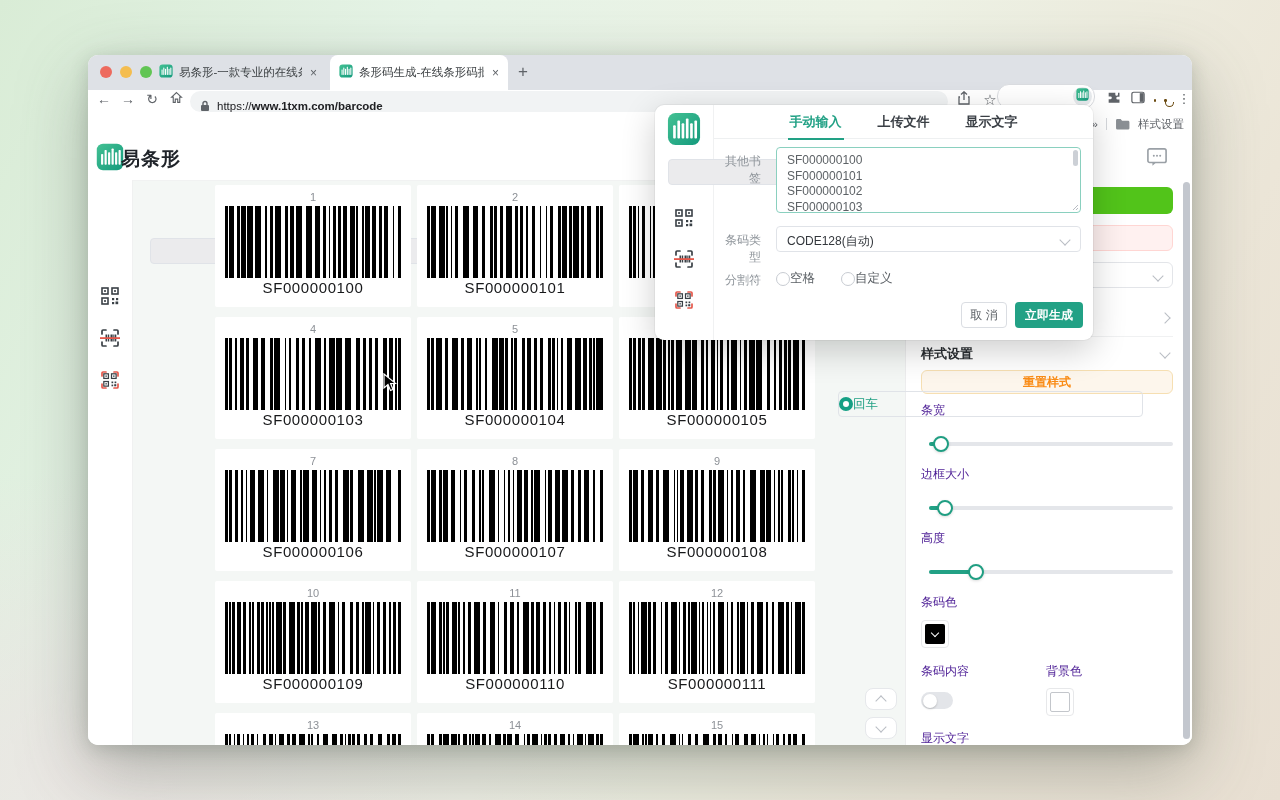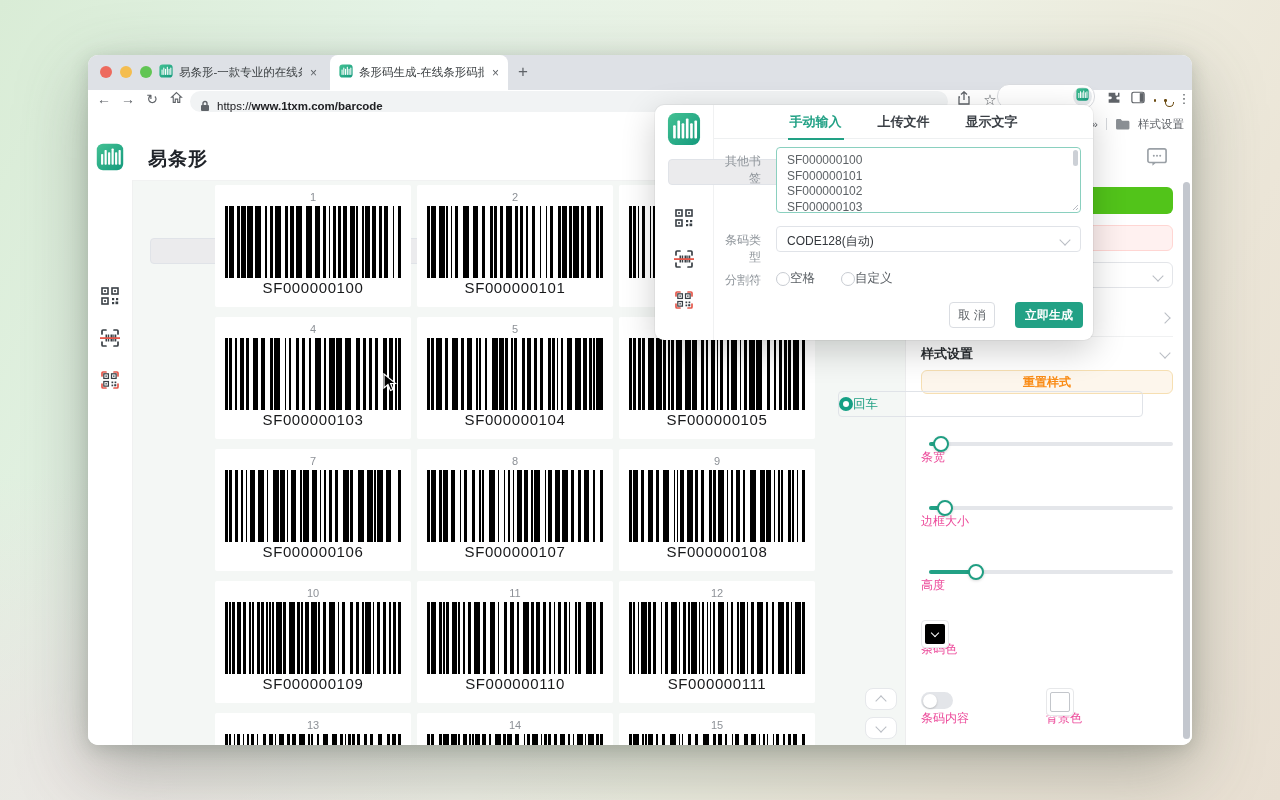--- a/index.html
+++ b/index.html
@@ -27,21 +27,21 @@
   .omni .url{font-size:11.5px;color:#202124;}
   .omni .url b{font-weight:bold;}
   .anchor-pill{position:absolute;left:909px;top:-6px;width:96px;height:23px;background:#fff;border:1px solid #dadce0;border-radius:12px;}
   .anchor-pill .cir{position:absolute;right:2px;top:1.5px;width:19px;height:19px;border-radius:50%;background:#e7eaed;display:flex;align-items:center;justify-content:center;}
   .bmbar{position:absolute;left:0;top:59px;right:0;height:21px;background:#fff;border-bottom:1px solid #e8eaec;}
   .bmbar .right{position:absolute;right:8px;top:0;height:20px;display:flex;align-items:center;gap:8px;color:#5f6368;font-size:11.5px;}
   .vdiv{width:1px;height:12px;background:#d4d7db;}
   
   .page{position:absolute;left:0;top:80px;right:0;height:610px;background:#f4f7f5;overflow:hidden;}
   .hdr{position:absolute;left:0;top:0;right:0;height:45px;background:#fff;border-bottom:1px solid #f1f2f2;}
-  .brand{position:absolute;left:60px;top:11px;font-size:19px;font-weight:bold;color:#20242a;letter-spacing:1px;}
+  .brand{position:absolute;left:33px;top:11px;font-size:19px;font-weight:bold;color:#20242a;letter-spacing:1px;}
   .hdr .chat{position:absolute;right:24px;top:12px;}
   .siderail{position:absolute;left:0;top:45px;bottom:0;width:44px;background:#fff;border-right:1px solid #f0f1f1;}
   .sic{position:absolute;left:6px;width:32px;height:32px;border-radius:8px;display:flex;align-items:center;justify-content:center;}
   .sic.sel{background:#ebebed;}
   
   .cards{position:absolute;left:127px;top:50px;width:608px;display:grid;grid-template-columns:repeat(3,196px);grid-auto-rows:122px;column-gap:6px;row-gap:10px;}
   .card{background:#fff;border-radius:2px;display:flex;flex-direction:column;align-items:center;}
   .card .num{font-size:11px;color:#8d9197;margin-top:6px;line-height:12px;}
   .card svg.bc{margin-top:3px;}
   .card .lbl{font-size:15px;color:#17181a;letter-spacing:.6px;margin-top:1px;line-height:18px;}
@@ -54,21 +54,21 @@
     color:#f5222d;font-size:13px;display:flex;align-items:center;justify-content:center;}
   .dd{left:15px;right:20px;top:82px;height:26px;border-radius:6px;border:1px solid #e3e5e9;background:#fff;}
   .dd .chev{position:absolute;right:10px;top:9px;}
   .rowlink{left:15px;right:20px;top:120px;height:36px;}
   .rowlink .chev{position:absolute;right:4px;top:14px;}
   .pdiv{left:15px;right:20px;top:156px;height:1px;background:#f0f1f2;}
   .sec-hdr{left:15px;right:20px;top:165px;height:18px;font-size:13px;font-weight:bold;color:#2b2f33;}
   .sec-hdr .chev{position:absolute;right:4px;top:4px;}
   .btn-reset{left:15px;right:20px;top:190px;height:24px;border-radius:6px;background:#fdf6ec;border:1px solid #f6dfb2;
     color:#fa8c16;font-size:12px;font-weight:bold;display:flex;align-items:center;justify-content:center;}
-  .plabel{font-size:12px;color:#ec4899;height:14px;left:15px;margin-top:47px;}
+  .plabel{font-size:12px;color:#4c1d95;height:14px;left:15px;}
   .sl{left:15px;right:20px;height:16px;}
   .sl .track{position:absolute;left:8px;right:0;top:6px;height:4px;border-radius:2px;background:#e4e6ea;}
   .sl .fill{position:absolute;left:0;top:0;height:4px;border-radius:2px;background:#22a185;}
   .sl .hd{position:absolute;top:0;width:16px;height:16px;border-radius:50%;background:#fff;border:2px solid #1f9e82;box-sizing:border-box;box-shadow:0 1px 3px rgba(0,0,0,.15);}
   .swatch-outer{width:28px;height:28px;border:1px solid #e7e8ea;border-radius:4px;background:#fff;display:flex;align-items:center;justify-content:center;}
   .toggle{left:15px;width:32px;height:17px;border-radius:9px;background:#e3e5e9;}
   .toggle .knob{position:absolute;left:1.5px;top:1.5px;width:14px;height:14px;border-radius:50%;background:#fff;box-shadow:0 1px 2px rgba(0,0,0,.2);}
   
   .pg-scroll{position:absolute;right:2px;top:127px;width:7px;height:557px;border-radius:4px;background:#c3c7ce;}
   
@@ -91,21 +91,21 @@
   .sel{position:absolute;left:62px;top:121px;width:305px;height:26px;border:1px solid #e0e3e8;border-radius:4px;box-sizing:border-box;}
   .sel .val{position:absolute;left:10px;top:6px;font-size:12px;color:#33373c;}
   .sel .chev{position:absolute;right:11px;top:9px;}
   .radios{position:absolute;left:62px;top:165px;display:flex;gap:26px;align-items:center;}
   .radio{display:flex;align-items:center;font-size:12.5px;color:#5c6166;}
   .radio .dot{width:14px;height:14px;border-radius:50%;box-sizing:border-box;border:1px solid #c8ccd2;background:#fff;}
   .radio.sel{color:#22a185;}
   .radio.sel .dot{border:4.5px solid #16a085;}
   .pbtns{position:absolute;right:10px;top:197px;display:flex;gap:8px;}
   .btn-cancel{min-width:46px;height:26px;border:1px solid #dadde2;border-radius:4px;background:#fff;color:#5c6166;font-size:12px;display:flex;align-items:center;justify-content:center;padding:0 8px;box-sizing:border-box;}
-  .btn-go{min-width:62px;height:26px;border-radius:4px;background:#22a185;color:#fff;font-size:12px;font-weight:bold;display:flex;align-items:center;justify-content:center;padding:0 10px;box-sizing:border-box;margin-left:12px;}
+  .btn-go{min-width:62px;height:26px;border-radius:4px;background:#22a185;color:#fff;font-size:12px;font-weight:bold;display:flex;align-items:center;justify-content:center;padding:0 10px;box-sizing:border-box;}
   
   .chev{display:inline-block;width:7px;height:7px;border-right:1.6px solid #b9bdc4;border-bottom:1.6px solid #b9bdc4;}
   .chev.down{transform:rotate(45deg);}
   .chev.right{transform:rotate(-45deg);}
   .chev.up{transform:rotate(225deg);}
   .avatar{width:18px;height:18px;border-radius:50%;background:#fcd24c;position:relative;}
   .avatar i{position:absolute;top:6px;width:2.5px;height:2.5px;border-radius:50%;background:#6b4b12;}
   .avatar u{position:absolute;left:4.5px;top:9px;width:9px;height:5px;border-radius:0 0 9px 9px;background:#fff;border:1px solid #6b4b12;border-top:none;box-sizing:border-box;}
   .cursor{position:absolute;left:383px;top:373px;z-index:99;}
 </style>

